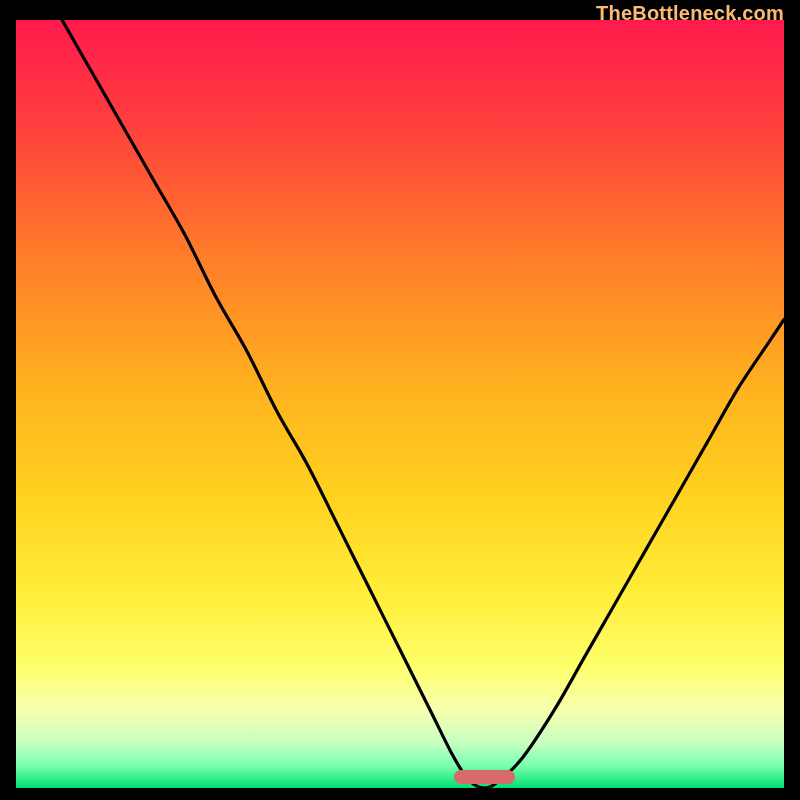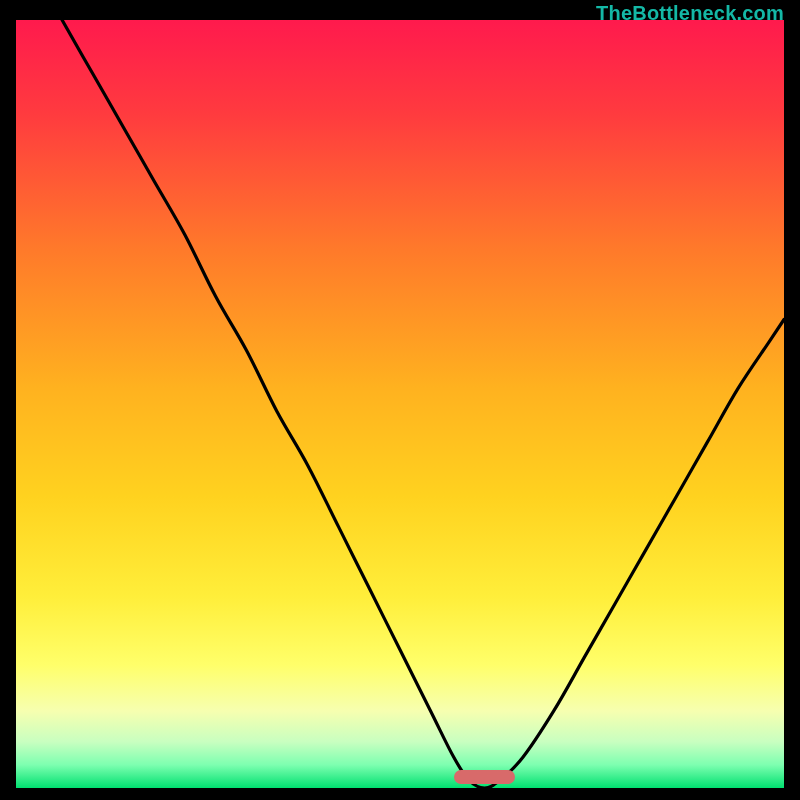--- a/index.html
+++ b/index.html
@@ -25,21 +25,21 @@
     width: 768px;
     height: 768px;
   }
   .watermark {
     position: absolute;
     top: 2px;
     right: 16px;
     font-family: Arial, Helvetica, sans-serif;
     font-size: 20px;
     font-weight: 600;
-    color: #14b8a6;
+    color: #fdba74;
     letter-spacing: 0.2px;
   }
   .marker {
     position: absolute;
     height: 14px;
     border-radius: 7px;
     background: #d86a6a;
   }
 </style>
 </head>

